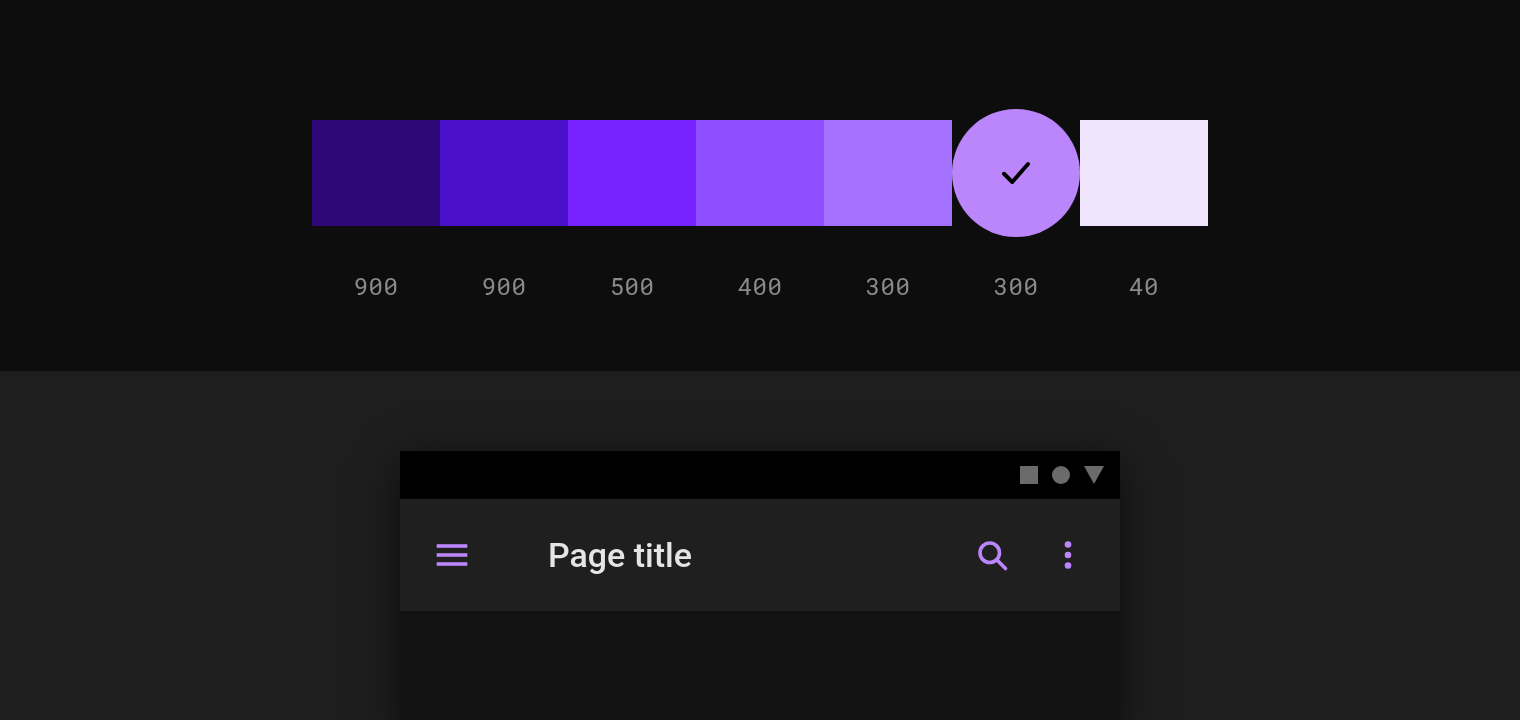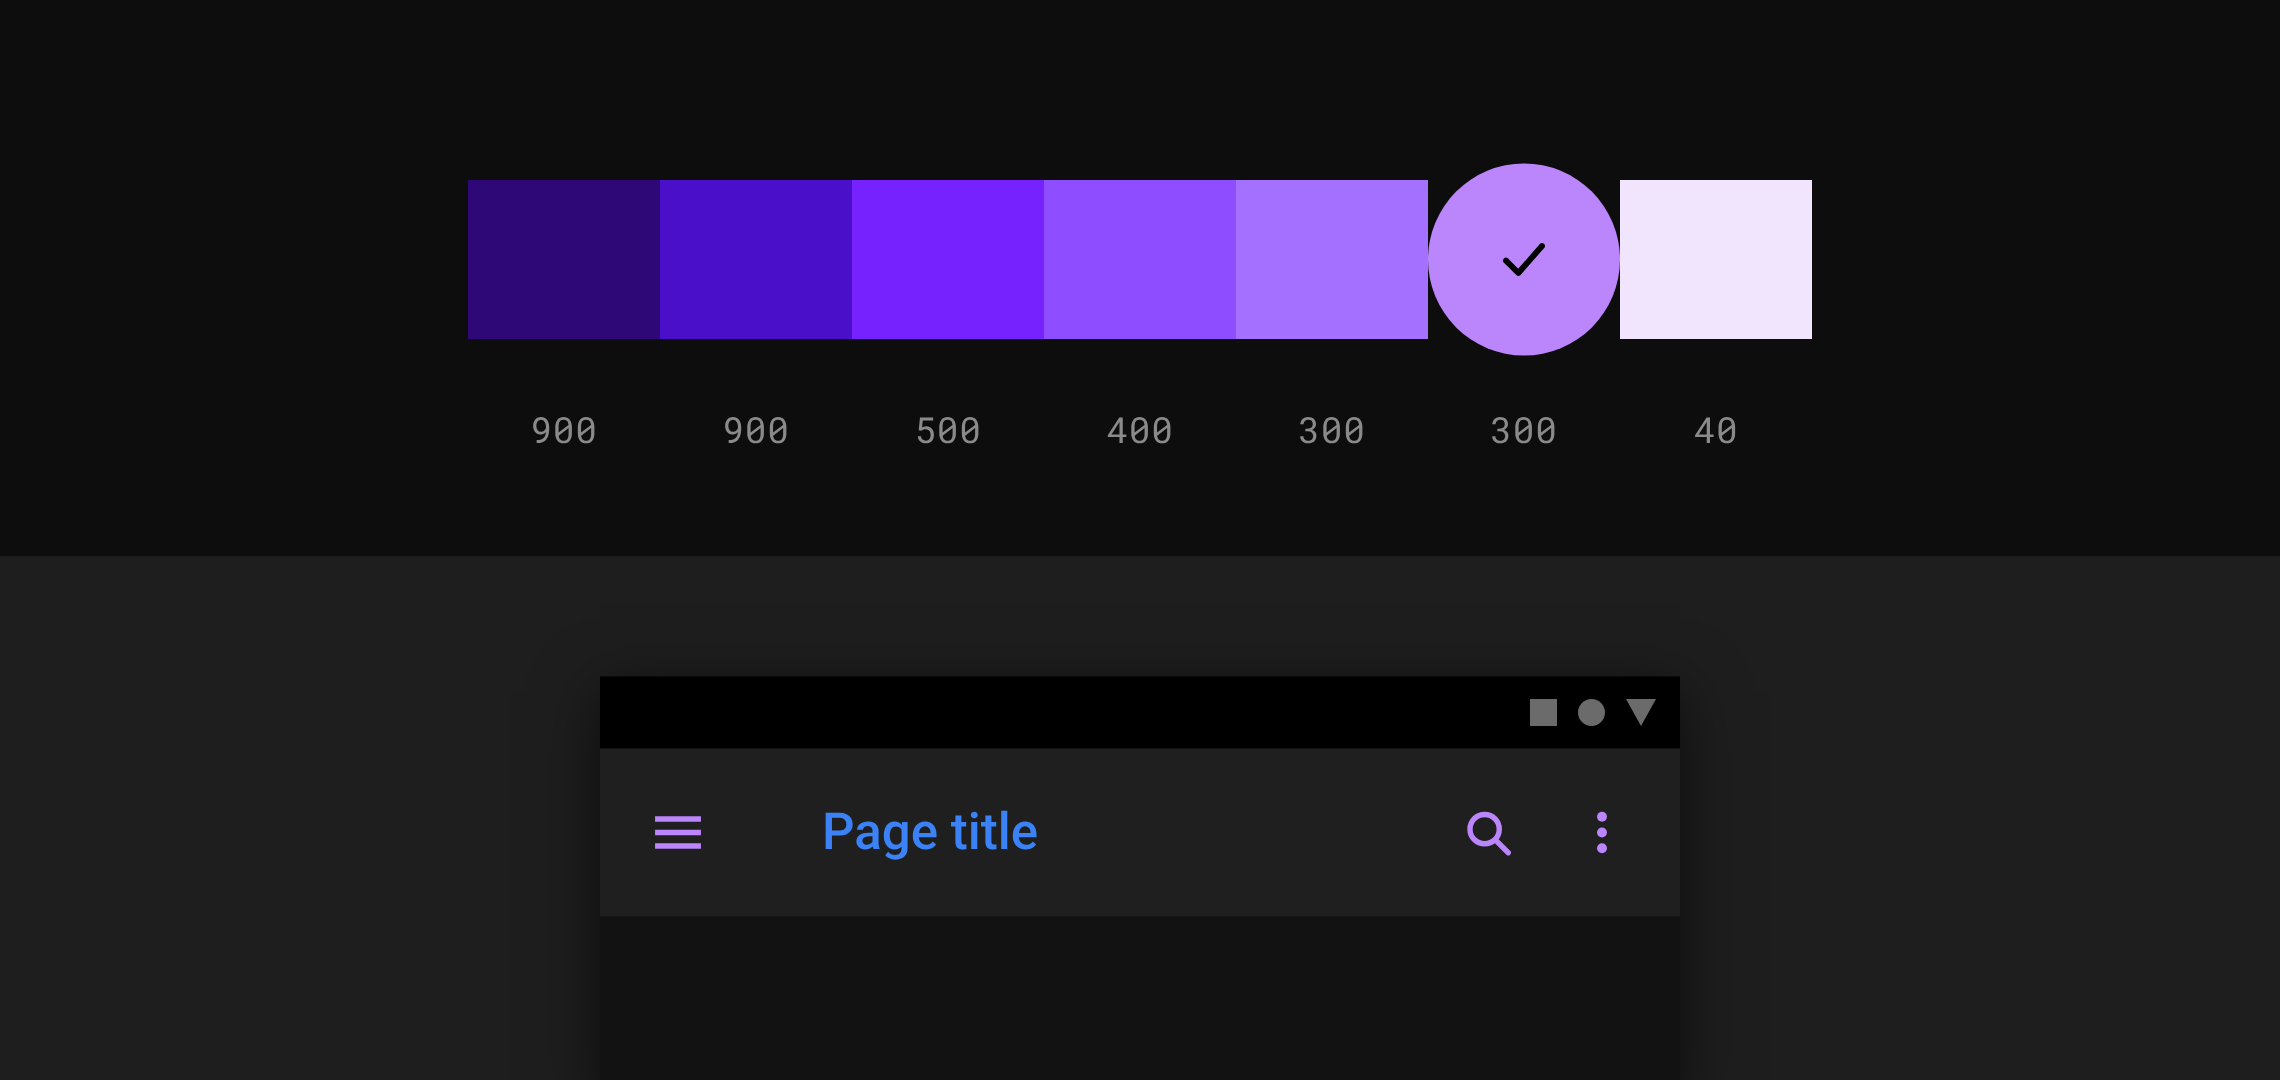--- a/index.html
+++ b/index.html
@@ -170,21 +170,21 @@
       </span>
     </div>
     <div class="app-bar">
       <span class="icon-btn">
         <svg width="36" height="36" viewBox="0 0 24 24" fill="none">
           <line x1="3" y1="6" x2="21" y2="6" stroke="#BB86FC" stroke-width="2.4" stroke-linecap="square" class="accent-stroke"></line>
           <line x1="3" y1="12" x2="21" y2="12" stroke="#BB86FC" stroke-width="2.4" stroke-linecap="square" class="accent-stroke"></line>
           <line x1="3" y1="18" x2="21" y2="18" stroke="#BB86FC" stroke-width="2.4" stroke-linecap="square" class="accent-stroke"></line>
         </svg>
       </span>
-      <span class="app-bar-title accent-text" style="color: #3b82f6;">Page title</span>
+      <span class="app-bar-title accent-text" style="color: #e5e5e5;">Page title</span>
       <span class="icon-btn trailing">
         <svg width="36" height="36" viewBox="0 0 24 24" fill="none">
           <circle cx="10.5" cy="10.5" r="6.5" stroke="#BB86FC" stroke-width="2.4" class="accent-stroke"></circle>
           <line x1="15.5" y1="15.5" x2="21" y2="21" stroke="#BB86FC" stroke-width="2.4" stroke-linecap="round" class="accent-stroke"></line>
         </svg>
       </span>
       <span class="icon-btn trailing">
         <svg width="36" height="36" viewBox="0 0 24 24">
           <circle cx="12" cy="5" r="2.2" class="accent-fill" fill="#BB86FC"></circle>
           <circle cx="12" cy="12" r="2.2" class="accent-fill" fill="#BB86FC"></circle>

